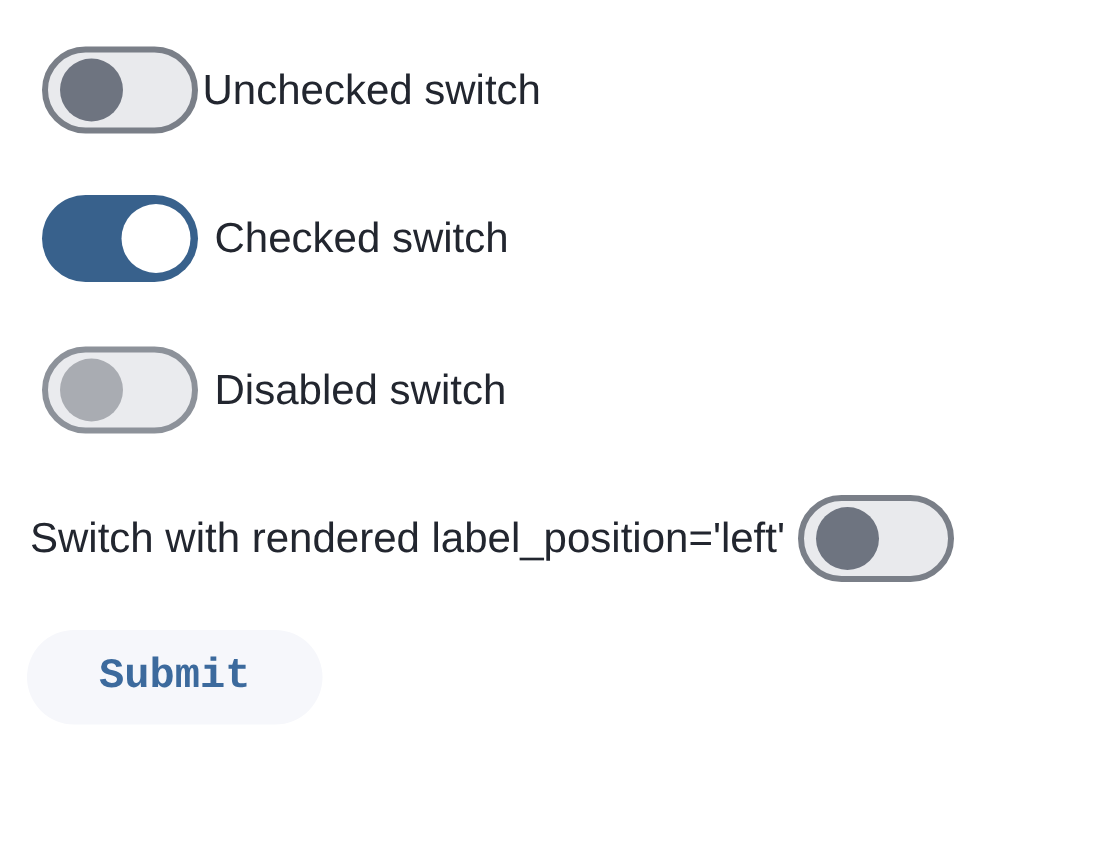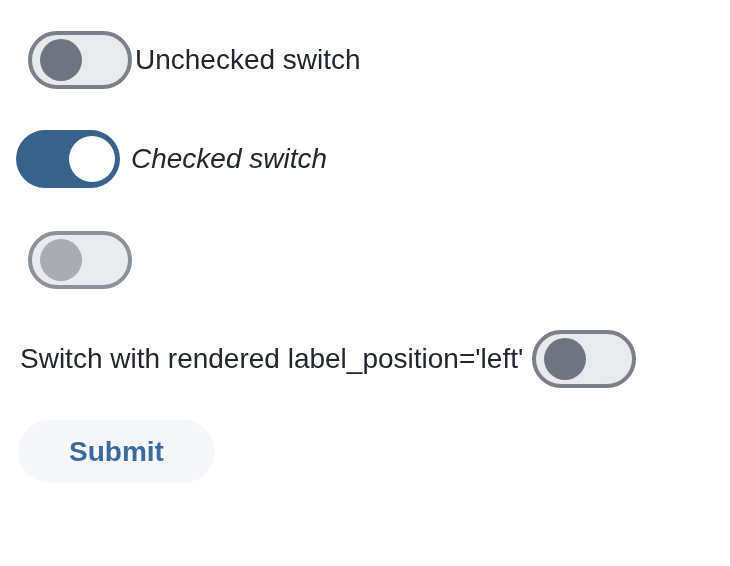--- a/index.html
+++ b/index.html
@@ -71,50 +71,51 @@
     left: 18px;
     top: 420px;
     width: 197px;
     height: 63px;
     border-radius: 32px;
     background: #f6f7fb;
     color: #3c6a9d;
     font-size: 28px;
     font-weight: 600;
     border: none;
-    font-family: Liberation Sans, sans-serif;
+    font-family: Liberation Mono, monospace;
     cursor: pointer;
     display: flex;
     align-items: center;
     justify-content: center;
   }
 </style>
 </head>
 <body>
 
 <div class="canvas">
 
   <div class="row" style="top: 31px; left: 28px; gap: 3px;">
     <div class="switch off">
       <div class="knob"></div>
     </div>
     <span class="label">Unchecked switch</span>
   </div>
 
-  <div class="row" style="top: 130px; left: 16px; gap: 11px; font-style: italic;">
+  <div class="row" style="top: 130px; left: 28px; gap: 11px;">
     <div class="switch on">
       <div class="knob"></div>
     </div>
     <span class="label">Checked switch</span>
   </div>
 
   <div class="row" style="top: 231px; left: 28px; gap: 11px;">
     <div class="switch off disabled">
       <div class="knob"></div>
     </div>
+    <span class="label">Disabled switch</span>
   </div>
 
   <div class="row" style="top: 330px; left: 20px; gap: 9px;">
     <span class="label">Switch with rendered label_position='left'</span>
     <div class="switch off">
       <div class="knob"></div>
     </div>
   </div>
 
   <button class="submit">Submit</button>

